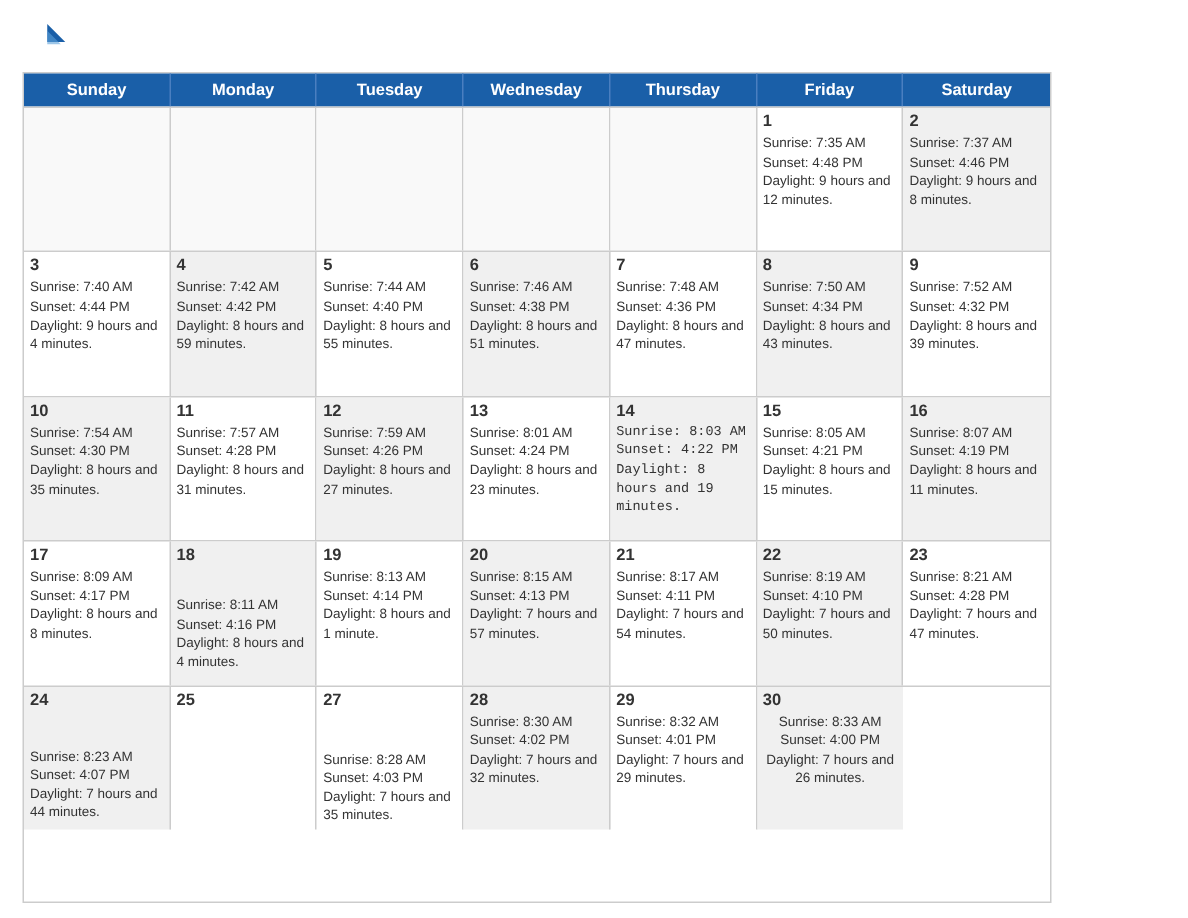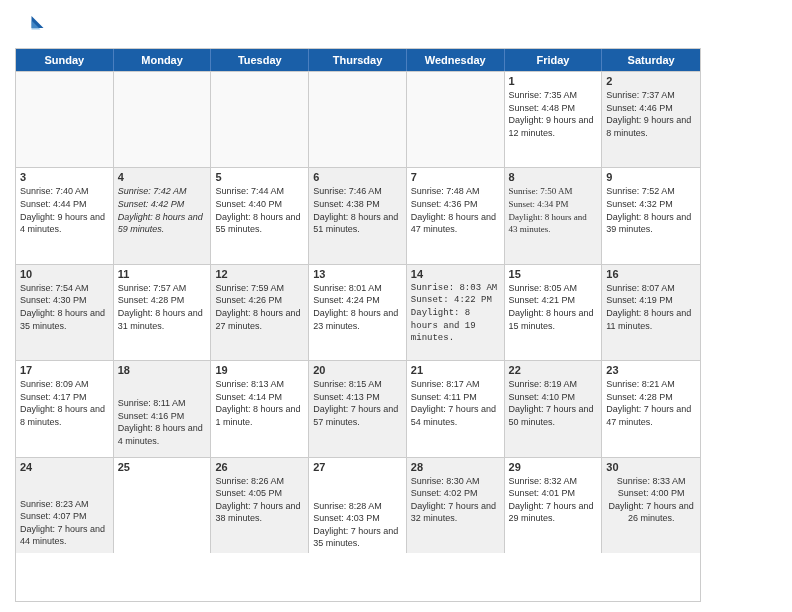--- a/index.html
+++ b/index.html
@@ -127,22 +127,22 @@
       <div class="month-title"></div>
       <div class="location"></div>
     </div>
   </div>
 
   <div class="calendar">
     <div class="cal-header">
     <div class="cal-header-cell">Sunday</div>
         <div class="cal-header-cell">Monday</div>
         <div class="cal-header-cell">Tuesday</div>
+        <div class="cal-header-cell">Wednesday</div>
         <div class="cal-header-cell">Thursday</div>
-        <div class="cal-header-cell">Wednesday</div>
         <div class="cal-header-cell">Friday</div>
         <div class="cal-header-cell">Saturday</div>
       </div>
     <div class="cal-body">
     <div class="cal-row">
           <div class="cal-cell empty"></div>
           <div class="cal-cell empty"></div>
           <div class="cal-cell empty"></div>
           <div class="cal-cell empty"></div>
           <div class="cal-cell empty"></div>
@@ -161,21 +161,21 @@
         </div>
         <div class="cal-row">
           <div class="cal-cell">
             <div class="day-num">3</div>
             <div class="day-detail" style="white-space: pre-line;">Sunrise: 7:40 AM
 Sunset: 4:44 PM
 Daylight: 9 hours and 4 minutes.</div>
           </div>
           <div class="cal-cell shaded">
             <div class="day-num">4</div>
-            <div class="day-detail" style="white-space: pre-line; font-style: italic;">Sunrise: 7:42 AM
+            <div class="day-detail" style="white-space: pre-line;">Sunrise: 7:42 AM
 Sunset: 4:42 PM
 Daylight: 8 hours and 59 minutes.</div>
           </div>
           <div class="cal-cell">
             <div class="day-num">5</div>
             <div class="day-detail" style="white-space: pre-line;">Sunrise: 7:44 AM
 Sunset: 4:40 PM
 Daylight: 8 hours and 55 minutes.</div>
           </div>
           <div class="cal-cell shaded">
@@ -185,21 +185,21 @@
 Daylight: 8 hours and 51 minutes.</div>
           </div>
           <div class="cal-cell">
             <div class="day-num">7</div>
             <div class="day-detail" style="white-space: pre-line;">Sunrise: 7:48 AM
 Sunset: 4:36 PM
 Daylight: 8 hours and 47 minutes.</div>
           </div>
           <div class="cal-cell shaded">
             <div class="day-num">8</div>
-            <div class="day-detail" style="white-space: pre-line; font-family: Liberation Serif, serif;">Sunrise: 7:50 AM
+            <div class="day-detail" style="white-space: pre-line;">Sunrise: 7:50 AM
 Sunset: 4:34 PM
 Daylight: 8 hours and 43 minutes.</div>
           </div>
           <div class="cal-cell">
             <div class="day-num">9</div>
             <div class="day-detail" style="white-space: pre-line;">Sunrise: 7:52 AM
 Sunset: 4:32 PM
 Daylight: 8 hours and 39 minutes.</div>
           </div>
         </div>
@@ -293,26 +293,20 @@
         </div>
         <div class="cal-row">
           <div class="cal-cell shaded">
             <div class="day-num">24</div>
             <div class="day-detail" style="white-space: pre-line; margin-top: 25px;">Sunrise: 8:23 AM
 Sunset: 4:07 PM
 Daylight: 7 hours and 44 minutes.</div>
           </div>
           <div class="cal-cell">
             <div class="day-num">25</div>
-          </div>
-          <div class="cal-cell shaded">
-            <div class="day-num">26</div>
-            <div class="day-detail" style="white-space: pre-line;">Sunrise: 8:26 AM
-Sunset: 4:05 PM
-Daylight: 7 hours and 38 minutes.</div>
           </div>
           <div class="cal-cell">
             <div class="day-num">27</div>
             <div class="day-detail" style="white-space: pre-line; margin-top: 27px;">Sunrise: 8:28 AM
 Sunset: 4:03 PM
 Daylight: 7 hours and 35 minutes.</div>
           </div>
           <div class="cal-cell shaded">
             <div class="day-num">28</div>
             <div class="day-detail" style="white-space: pre-line;">Sunrise: 8:30 AM

